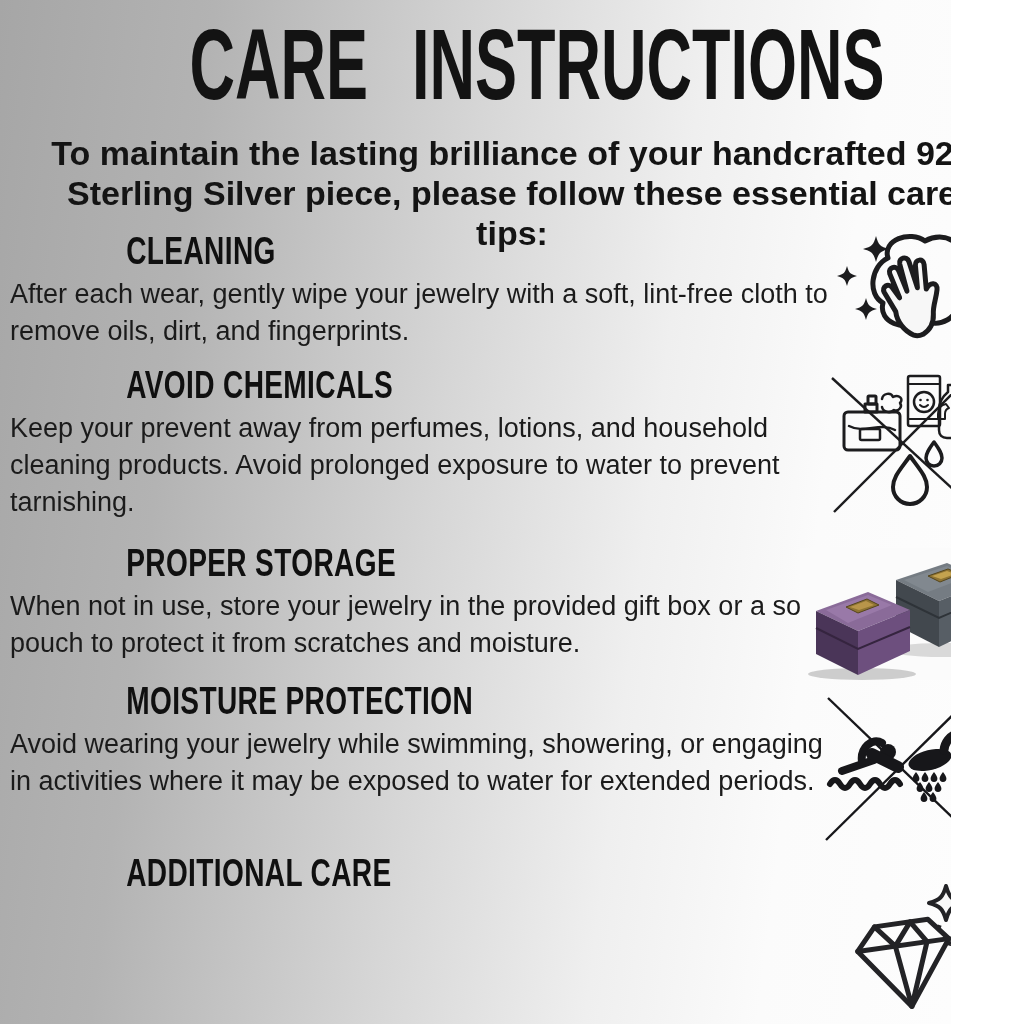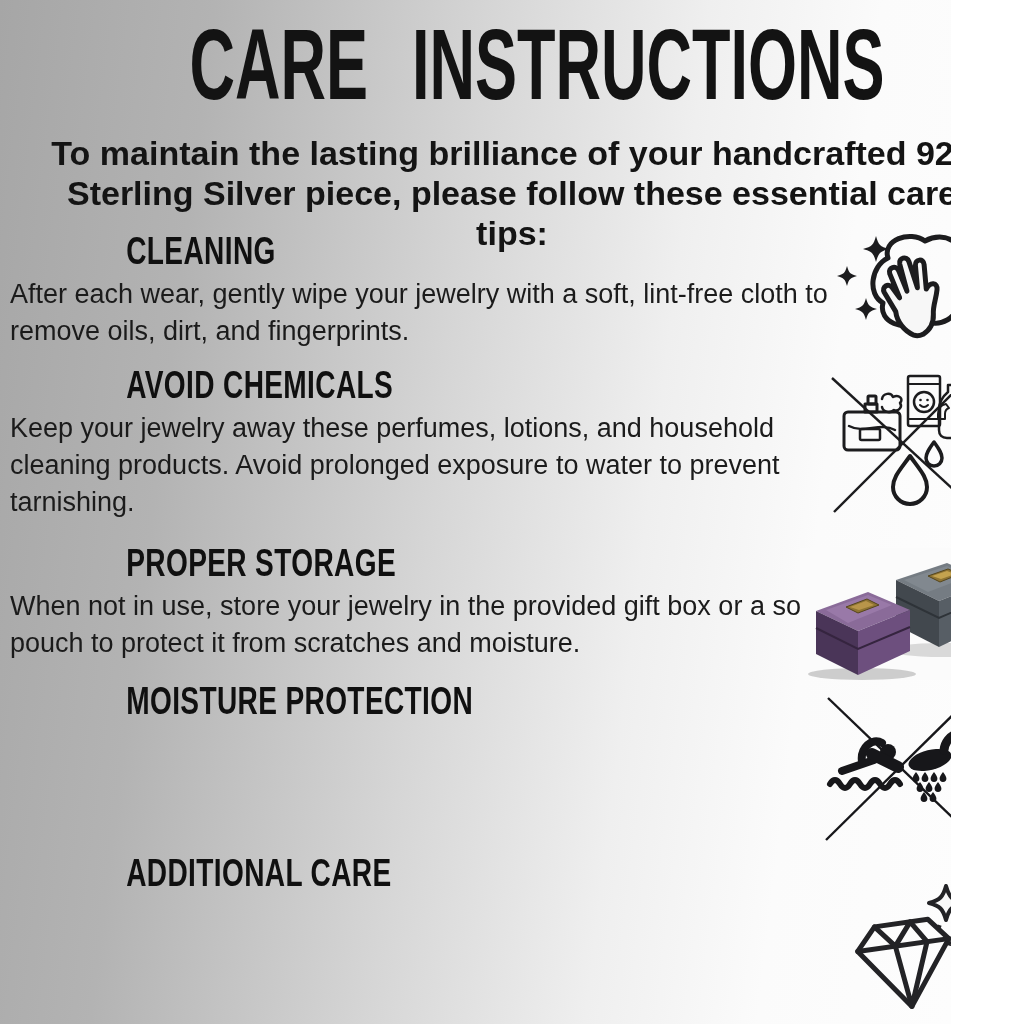--- a/index.html
+++ b/index.html
@@ -103,21 +103,21 @@
         <g transform="rotate(-18 88 68)">
           <path d="M72,104 C64,97 60,86 62,76 L57,54 C56,48 64,46 66,52 L70,64 L68,38 C68,31.5 77,31.5 77.5,38 L79,60 L80.5,32 C81,25.5 90,26 90,32.5 L90,60 L95,38 C96.5,32 105,33.5 103.5,40 L98,64 C104,58 111,61 108,68 C104,77 99,82 97,90 C94.5,99 89,104 81,106 C77.5,106.5 75,106.5 72,104 Z" fill="#f7f7f7" stroke="#1c1c1e" stroke-width="5" stroke-linejoin="round"></path>
         </g>
       </svg>
     </div>
   </section>
 
   <section class="row row-2">
     <div class="sec-text">
       <h2 class="sec-heading">AVOID CHEMICALS</h2>
-      <p class="sec-body">Keep your jewelry away these perfumes, lotions, and household cleaning products. Avoid prolonged exposure to water to prevent tarnishing.</p>
+      <p class="sec-body">Keep your prevent away from perfumes, lotions, and household cleaning products. Avoid prolonged exposure to water to prevent tarnishing.</p>
     </div>
     <div class="sec-icon icon-2">
       <svg viewBox="0 0 172 158" aria-hidden="true">
         <g stroke="#1c1c1e" fill="none" stroke-width="3" stroke-linejoin="round" stroke-linecap="round">
           <g>
             <rect x="20" y="50" width="56" height="38" rx="4"></rect>
             <path d="M25,64 C40,72 56,60 71,68" stroke-width="2.5"></path>
             <rect x="36" y="67" width="20" height="11" rx="1.5" stroke-width="2.5"></rect>
             <rect x="41" y="42" width="12" height="8"></rect>
             <rect x="44" y="34" width="8" height="8" rx="1"></rect>
@@ -178,20 +178,21 @@
           <polygon points="46,59 67,51 79,57 58,65" fill="#8f7433" stroke="#55451c" stroke-width="1"></polygon>
           <polygon points="50,59 66,53 74,57 59,62" fill="#b8954a"></polygon>
         </g>
       </svg>
     </div>
   </section>
 
   <section class="row row-4">
     <div class="sec-text">
       <h2 class="sec-heading">MOISTURE PROTECTION</h2>
+      <p class="sec-body">Avoid wearing your jewelry while swimming, showering, or engaging in activities where it may be exposed to water for extended periods.</p>
     </div>
     <div class="sec-icon icon-4">
       <svg viewBox="0 0 186 158" aria-hidden="true">
         <g stroke="#17171a" stroke-width="2.4">
           <line x1="10" y1="8" x2="160" y2="152"></line>
           <line x1="154" y1="6" x2="8" y2="150"></line>
         </g>
         <g fill="#17171a" stroke="#17171a">
           <circle cx="70" cy="62" r="8" stroke="none"></circle>
           <line x1="24" y1="81" x2="56" y2="70" stroke-width="8" stroke-linecap="round"></line>

